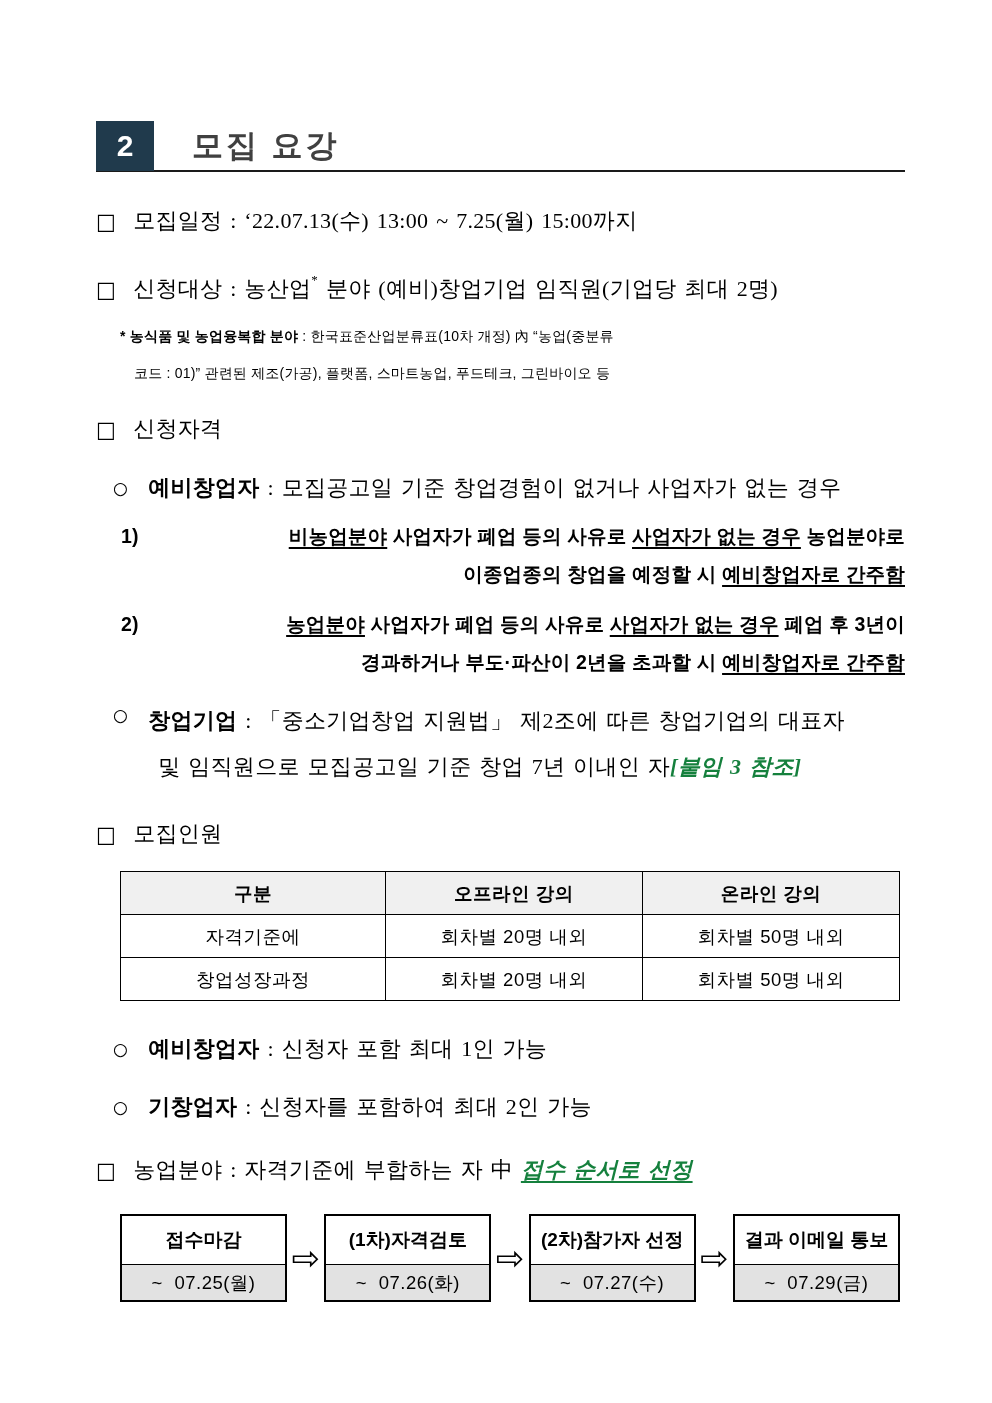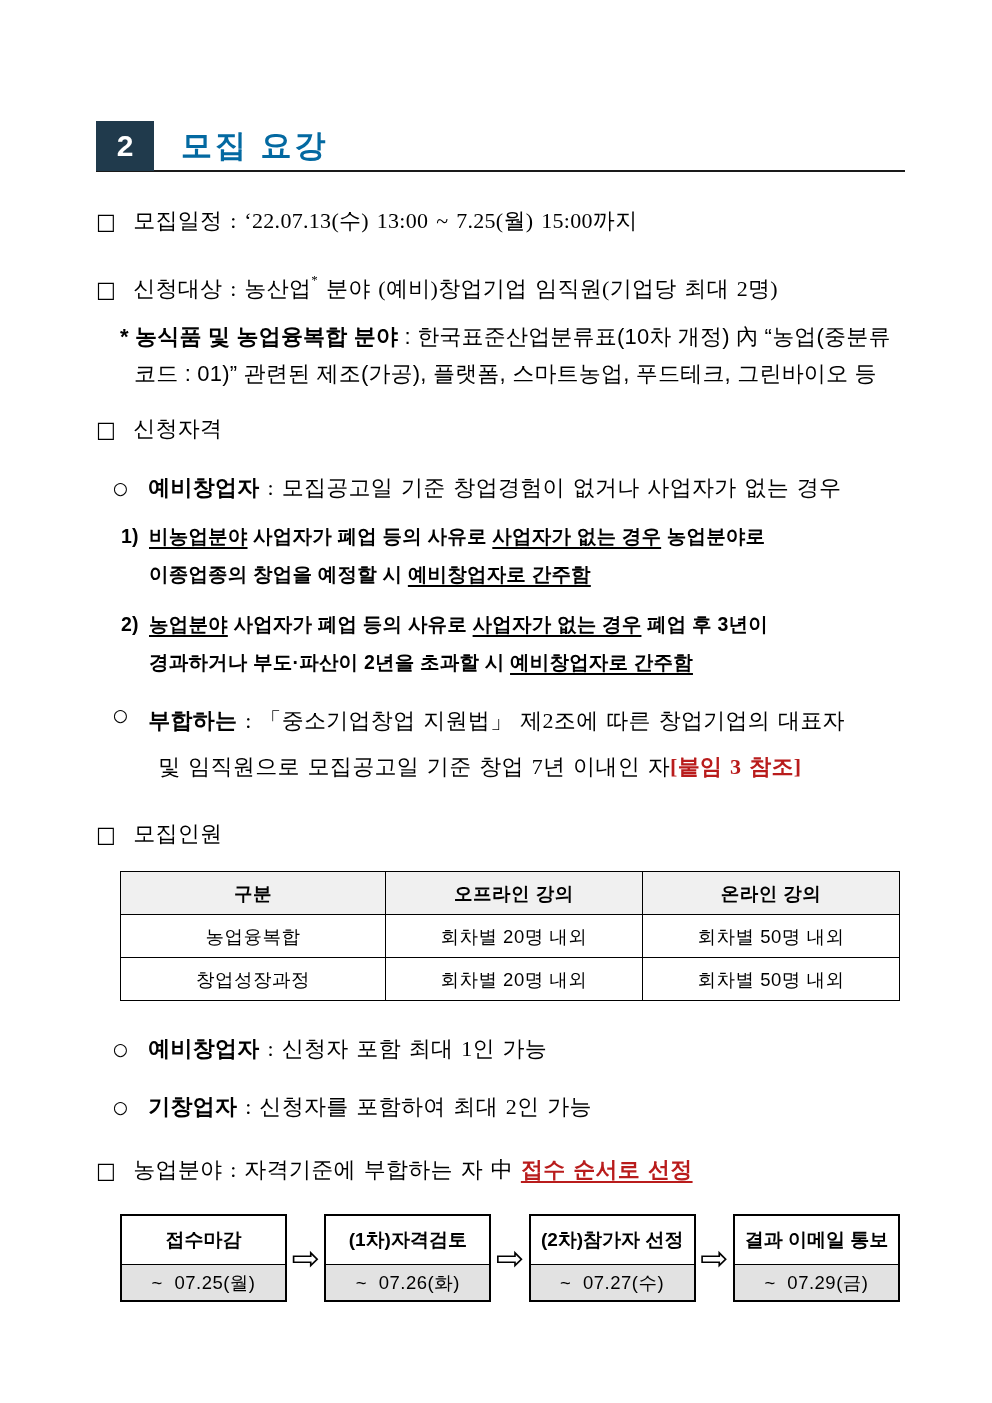--- a/index.html
+++ b/index.html
@@ -15,60 +15,60 @@
     margin-top:122px; height:50px;
     display:flex; align-items:center;
     border-bottom:2px solid #1a1a1a;
   }
   .sec-num {
     width:58px; height:50px; background:#203a4c; color:#fff;
     font-family:"Liberation Sans", sans-serif; font-weight:bold; font-size:30px;
     display:flex; align-items:center; justify-content:center;
   }
   .sec-title {
-    margin-left:27px; font-family:"Liberation Sans", sans-serif;
-    font-weight:bold; font-size:31px; letter-spacing:3px; color:#0369a1;
+    margin-left:38px; font-family:"Liberation Sans", sans-serif;
+    font-weight:bold; font-size:31px; letter-spacing:3px; color:#404040;
   }
 
   
   .line { display:flex; align-items:flex-start; font-size:22px; line-height:34px; letter-spacing:0.3px; word-spacing:2px; }
   .sq {
     font-family:"DejaVu Sans", sans-serif; font-size:21px; line-height:34px;
     margin-right:17px; flex:0 0 auto; transform:scaleY(1.08); color:#000;
   }
   .ci {
     font-family:"DejaVu Sans", sans-serif; font-weight:bold; font-size:17px; line-height:34px;
     margin-right:20px; flex:0 0 auto;
   }
   .main { margin-left:0; }
   .sub  { margin-left:17px; }
 
   .b { font-weight:bold; }
   .u { text-decoration:underline; text-decoration-thickness:2px; text-underline-offset:4px; }
-  .blue { color:#b91c1c; }
+  .blue { color:#15803d;font-style:italic; }
   .sup { vertical-align:top; font-size:13px; line-height:1.2; }
 
   
   .l-schedule { margin-top:32px; }
   .l-target   { margin-top:34px; }
   .note {
     margin:12px 0 0 24px;
-    font-family:"Liberation Sans", sans-serif; font-size:22px; line-height:37px; letter-spacing:0.2px;
+    font-family:"Liberation Sans", sans-serif; font-size:14px; line-height:37px; letter-spacing:0.2px;
   }
   .note-line2 { padding-left:14px; }
   .l-qual { margin-top:20px; }
   .l-prefounder { margin-top:25px; }
 
   .numbered {
     display:flex; margin-left:25px; margin-top:12px;
     font-family:"Liberation Sans", sans-serif; font-weight:bold;
     font-size:19.5px; line-height:38px; letter-spacing:0.2px;
   }
   .num { flex:0 0 28px; }
-  .nlines { flex:1; }
+  .nlines { flex:1;text-align:right; }
 
   .l-founder { margin-top:17px; }
   .founder-lines { font-size:22px; line-height:46px; }
   .founder-lines .fl2 { padding-left:10px; }
 
   .l-recruit { margin-top:27px; }
 
   table.recruit {
     margin:20px 0 0 24px; width:780px; border-collapse:collapse;
     font-family:"Liberation Sans", sans-serif; font-size:18.5px;padding-left:10px;
@@ -152,41 +152,41 @@
       <span class="num">2)</span>
       <div class="nlines">
         <div><span class="u">농업분야</span><span> 사업자가 폐업 등의 사유로 </span><span class="u">사업자가 없는 경우</span><span> 폐업 후 3년이</span></div>
         <div><span>경과하거나 부도·파산이 2년을 초과할 시 </span><span class="u">예비창업자로 간주함</span></div>
       </div>
     </div>
 
     <div class="line sub l-founder">
       <span class="ci">○</span>
       <div class="founder-lines">
-        <div class="fl1"><span class="b">부합하는</span><span> : 「중소기업창업 지원법」 제2조에 따른 창업기업의 대표자</span></div>
+        <div class="fl1"><span class="b">창업기업</span><span> : 「중소기업창업 지원법」 제2조에 따른 창업기업의 대표자</span></div>
         <div class="fl2"><span>및 임직원으로 모집공고일 기준 창업 7년 이내인 자</span><span class="b blue">[붙임 3 참조]</span></div>
       </div>
     </div>
 
     <div class="line main l-recruit">
       <span class="sq">□</span>
       <span>모집인원</span>
     </div>
 
     <table class="recruit">
       <thead>
         <tr>
           <th style="width:34%">구분</th>
           <th style="width:33%">오프라인 강의</th>
           <th style="width:33%">온라인 강의</th>
         </tr>
       </thead>
       <tbody>
         <tr>
-          <td>농업융복합</td>
+          <td>자격기준에</td>
           <td>회차별 20명 내외</td>
           <td>회차별 50명 내외</td>
         </tr>
         <tr>
           <td>창업성장과정</td>
           <td>회차별 20명 내외</td>
           <td>회차별 50명 내외</td>
         </tr>
       </tbody>
     </table>

